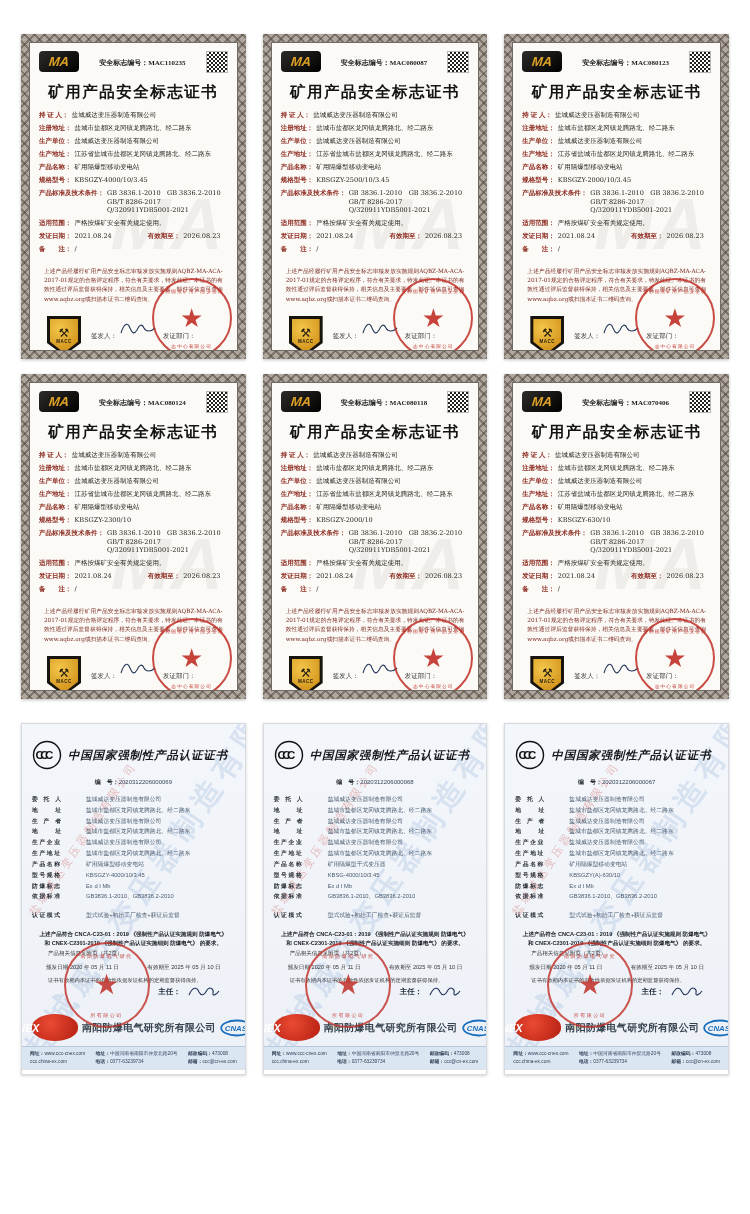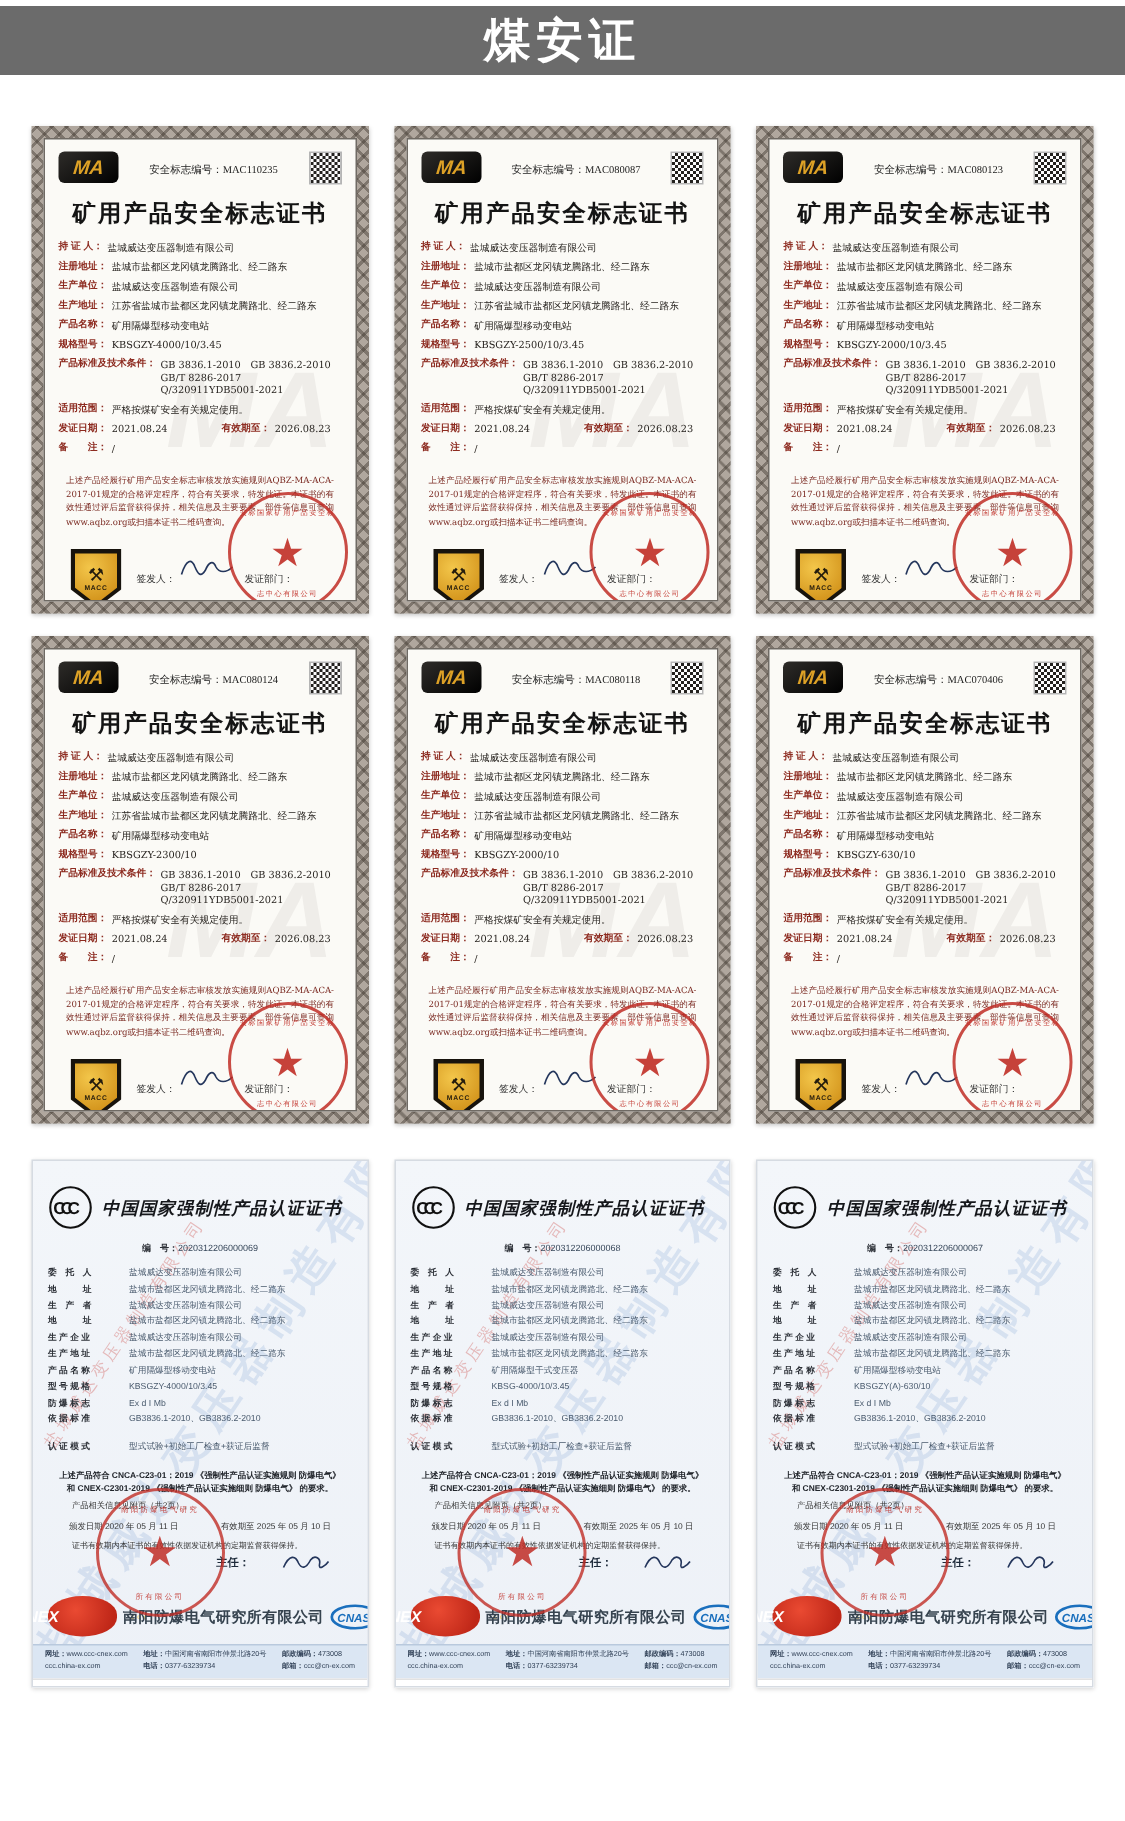--- a/index.html
+++ b/index.html
@@ -24,21 +24,21 @@
     box-shadow:0 1px 3px rgba(0,0,0,.25);box-sizing:border-box;}
   .ma-paper{position:relative;height:100%;box-sizing:border-box;background:#fbfaf6;
     border:1px solid #6f6a64;padding:8px 9px 6px;overflow:hidden;}
   .ma-wm{position:absolute;right:14px;top:140px;z-index:0;font-size:72px;font-weight:900;
     font-style:italic;color:rgba(80,75,70,.07);pointer-events:none;}
   .ma-inner{position:relative;z-index:1;display:flex;flex-direction:column;height:100%;}
   .ma-head{display:flex;align-items:flex-start;}
   .ma-logo{width:40px;height:21px;border-radius:4px;background:linear-gradient(145deg,#2e2c29,#000);
     display:flex;align-items:center;justify-content:center;flex:0 0 auto;}
   .ma-logo span{color:#dda126;font-size:13px;font-weight:900;font-style:italic;transform:skewX(-6deg);}
-  .ma-no{flex:1;text-align:center;font-size:7px;font-weight:normal;color:#1d1d1d;margin-top:7px;
+  .ma-no{flex:1;text-align:center;font-size:7px;font-weight:bold;color:#1d1d1d;margin-top:7px;
     font-family:"Liberation Serif",serif;}
   .qr{width:20px;height:20px;flex:0 0 auto;border:1px solid #b5b5b5;background-color:#fdfdfd;
     background-image:repeating-conic-gradient(#23211e 0% 25%, #fdfdfd 0% 50%);background-size:4px 4px;}
   .ma-title{text-align:center;font-size:15.5px;font-weight:900;color:#141414;letter-spacing:1.5px;
     margin:9px 0 8px;}
   .ma-row{display:flex;font-size:6.5px;line-height:1.3;margin-bottom:4.6px;}
   .ma-label{color:#8d2b20;font-weight:bold;white-space:nowrap;margin-right:3px;flex:0 0 auto;}
   .ma-value{color:#27231f;font-family:"DejaVu Serif","Liberation Serif",serif;}
   .ma-dates .gap2{margin-left:36px;}
   .ma-notice{margin-top:9px;padding:0 5px;font-size:5.7px;line-height:1.6;color:#7b2a22;
@@ -81,21 +81,21 @@
   .ccc-no .lbl{font-weight:bold;color:#2b2f36;}
   .ccc-row{display:flex;font-size:5.8px;line-height:1.25;margin-bottom:3.6px;color:#445;}
   .ccc-label{flex:0 0 54px;color:#2b2f36;font-weight:bold;white-space:pre;}
   .ccc-value{color:#4a5b6e;}
   .ccc-mode{margin-top:8px;}
   .ccc-statement{margin-top:7px;font-size:5.6px;font-weight:bold;color:#20242a;line-height:1.55;text-align:center;}
   .ccc-attach{font-size:5.5px;color:#333;margin-top:3px;padding-left:16px;}
   .ccc-dates{display:flex;justify-content:space-between;padding:0 14px;font-size:5.6px;color:#333;margin-top:7px;}
   .ccc-keep{font-size:5.3px;color:#333;margin-top:5px;padding-left:16px;}
   .ccc-director{margin-top:auto;display:flex;justify-content:flex-end;align-items:center;
-    gap:20px;padding-right:14px;font-size:7.5px;font-weight:bold;color:#1d2a3a;}
+    gap:6px;padding-right:14px;font-size:7.5px;font-weight:bold;color:#1d2a3a;}
   .ccc-org{display:flex;align-items:center;gap:4px;margin-top:14px;padding-bottom:5px;}
   .cnex{width:46px;height:27px;flex:0 0 auto;border-radius:50% / 46%;
     background:radial-gradient(circle at 40% 35%,#ea4a32,#bf2718 78%);
     display:flex;align-items:center;justify-content:center;gap:48px;}
   .cnex .cx{color:#fff;font-weight:900;font-style:italic;font-size:10.5px;line-height:1;}
   .cnex .c3{color:#ffd34d;font-size:4.5px;letter-spacing:2px;line-height:1;}
   .org-name{font-size:10px;font-weight:bold;color:#36434f;letter-spacing:.3px;white-space:nowrap;}
   .cnas{display:flex;gap:1px;flex:0 0 auto;}
   .ccc-seal{position:absolute;left:38%;bottom:46px;transform:translateX(-50%);width:86px;height:86px;
     border-radius:50%;border:2.5px solid rgba(192,45,38,.8);box-sizing:border-box;z-index:2;
@@ -110,23 +110,20 @@
   .ccc-footer b{font-weight:bold;}
   .ccc-cnrow{margin:0 -10px;background:#fff;border-top:1px solid #e2e2e2;
     display:flex;align-items:baseline;gap:5px;padding:4px 10px 8px;}
   .cn-no{color:#c0392b;font-size:11.5px;font-weight:bold;letter-spacing:2px;}
 </style>
 </head>
 <body>
 
 <div class="page">
 
-  <div class="banner">
-    <span>煤安证</span>
-  </div>
 
   <div class="grid" id="ma-grid">
   <div class="ma-card">
     <div class="ma-paper">
       <div class="ma-wm">MA</div>
       <div class="ma-inner">
         <div class="ma-head">
           <div class="ma-logo">
             <span>MA</span>
           </div>

